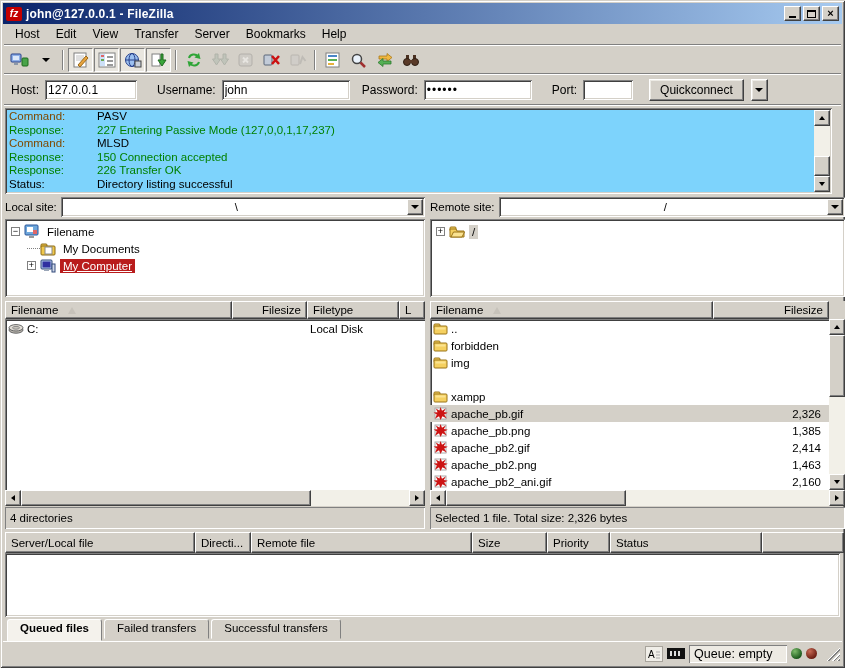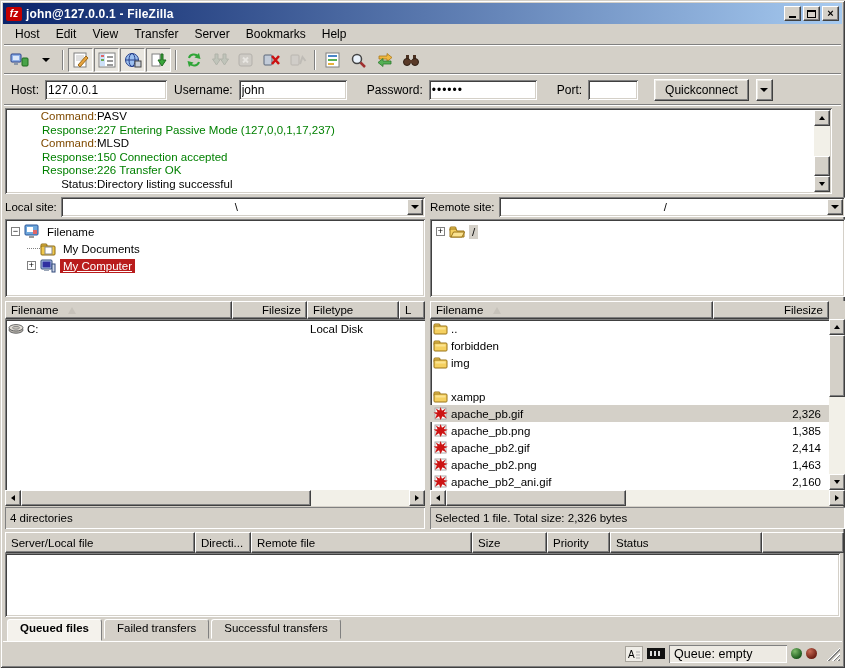--- a/index.html
+++ b/index.html
@@ -33,31 +33,31 @@
   .tb-btn.pressed{border-color:#808080 #fff #fff #808080;background:#E9E6DF;}
   .tb-btn.disabled{opacity:.45;filter:grayscale(60%);}
   .tb-btn .ic{display:inline-flex;align-items:center;justify-content:center;}
   .tb-sep{width:2px;height:20px;border-left:1px solid #808080;border-right:1px solid #fff;margin:0 3px;}
   .caret{width:0;height:0;border-left:4px solid transparent;border-right:4px solid transparent;border-top:4px solid #000;display:inline-block;}
   
   .qcbar{height:29px;flex:0 0 29px;display:flex;align-items:center;padding-left:8px;gap:6px;font-size:12px;}
   .qc-label{color:#000;}
   .field{height:20px;border:0;padding:2px 3px;font-size:12px;background:#fff;
     box-shadow:inset 1px 1px 0 #808080, inset -1px -1px 0 #fff, inset 2px 2px 0 #404040, inset -2px -2px 0 #D4D0C8;}
-  .f-host{width:122px;margin-right:1px;}
-  .f-user{width:108px;margin-right:14px;}
+  .f-host{width:92px;margin-right:14px;}
+  .f-user{width:128px;margin-right:6px;}
   .f-pass{width:108px;margin-right:14px;letter-spacing:1px;}
   .f-port{width:50px;margin-right:10px;}
   .btn{height:22px;background:#D4D0C8;border:1px solid;border-color:#fff #404040 #404040 #fff;
     box-shadow:inset -1px -1px 0 #808080, inset 1px 1px 0 #ECEAE4;font-size:12px;padding:0 10px;}
   .qc-drop{width:17px;height:22px;display:inline-flex;align-items:center;justify-content:center;padding:0;margin-left:1px;}
   
-  .logwrap{height:86px;flex:0 0 86px;margin:2px 10px 2px 2px;background:#ffffff;display:flex;
+  .logwrap{height:86px;flex:0 0 86px;margin:2px 10px 2px 2px;background:#7dd3fc;display:flex;
     box-shadow:inset 1px 1px 0 #808080, inset -1px -1px 0 #fff, inset 2px 2px 0 #404040, inset -2px -2px 0 #D4D0C8;
-    padding:2px;text-align:right;}
+    padding:2px;}
   .loglines{flex:1;overflow:hidden;padding-left:2px;}
   .log-line{display:flex;font-size:11.5px;line-height:13.5px;white-space:nowrap;}
   .log-label{width:88px;flex:0 0 88px;}
   .log-label.command{color:#7F4A00;} .log-text.command{color:#000;}
   .log-label.response,.log-text.response{color:#008000;}
   .log-label.status,.log-text.status{color:#000;}
   
   .vscroll{width:16px;flex:0 0 16px;background:#F2F0E8;position:relative;}
   .sbtn{position:absolute;width:16px;height:16px;background:#D4D0C8;
     border:1px solid;border-color:#fff #404040 #404040 #fff;box-shadow:inset -1px -1px 0 #808080;
@@ -119,21 +119,21 @@
   .tab{height:20px;padding:2px 12px 0 12px;font-size:11.5px;background:#D4D0C8;
     border:1px solid;border-color:#fff #808080 #D4D0C8 #fff;border-radius:3px 3px 0 0;}
   .tab.active{background:#F4F2EC;font-weight:bold;height:22px;border-color:#fff #808080 #F4F2EC #fff;}
   
   .statusbar{height:24px;flex:0 0 24px;display:flex;align-items:center;border-top:1px solid #fff;padding:0 2px;gap:4px;}
   .sb-right{margin-left:auto;display:flex;align-items:center;gap:4px;}
   .dtype{width:18px;height:16px;border:1px solid #A8A49C;background:#F0EEE8;display:inline-flex;align-items:center;justify-content:center;}
   .badge{width:18px;height:11px;background:#111;display:inline-block;position:relative;}
   .badge:after{content:"";position:absolute;left:3px;top:3px;width:12px;height:5px;
     background:repeating-linear-gradient(90deg,#ddd 0 2px,#111 2px 4px);}
-  .qfield{width:118px;height:18px;box-shadow:inset 1px 1px 0 #808080, inset -1px -1px 0 #fff;
+  .qfield{width:98px;height:18px;box-shadow:inset 1px 1px 0 #808080, inset -1px -1px 0 #fff;
     display:flex;align-items:center;padding-left:5px;font-size:12.5px;background:#EDEAE3;}
   .led{width:11px;height:11px;border-radius:50%;display:inline-block;}
   .led.green{background:radial-gradient(circle at 35% 30%,#7dbb6a,#1E5B1E 70%);}
   .led.red{background:radial-gradient(circle at 35% 30%,#c86a55,#6E1F14 70%);}
   .grip{width:15px;height:15px;margin-left:4px;
     background:linear-gradient(135deg,transparent 55%,#fff 55%,#fff 60%,#808080 60%,#808080 65%,transparent 65%,transparent 72%,#fff 72%,#fff 77%,#808080 77%,#808080 82%,transparent 82%,transparent 88%,#fff 88%,#fff 93%,#808080 93%);}
 </style>
 </head>
 <body>
 

